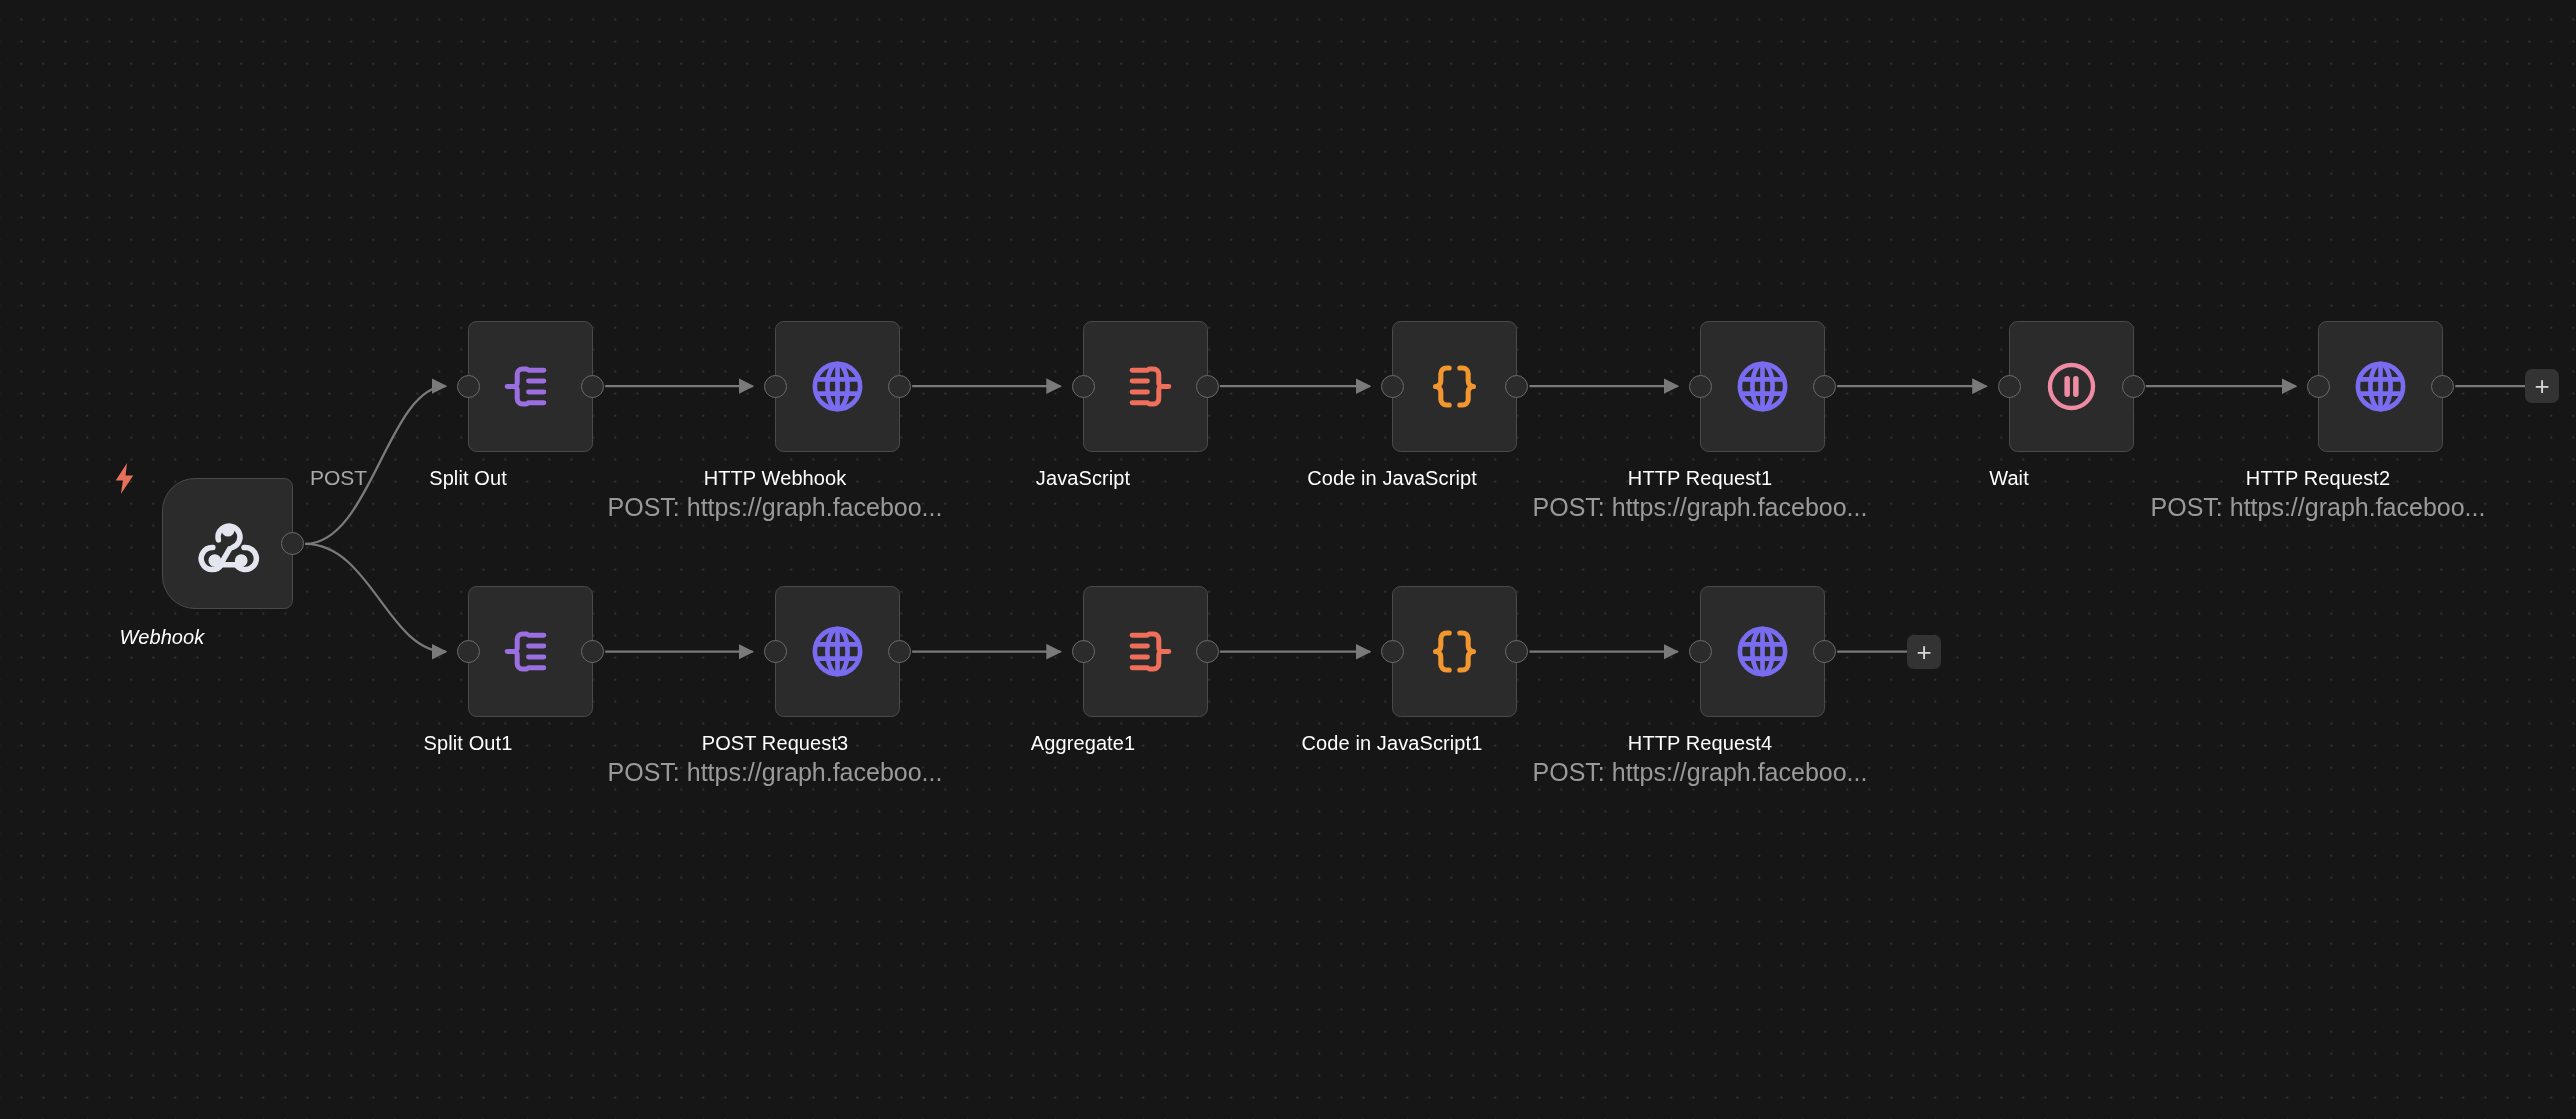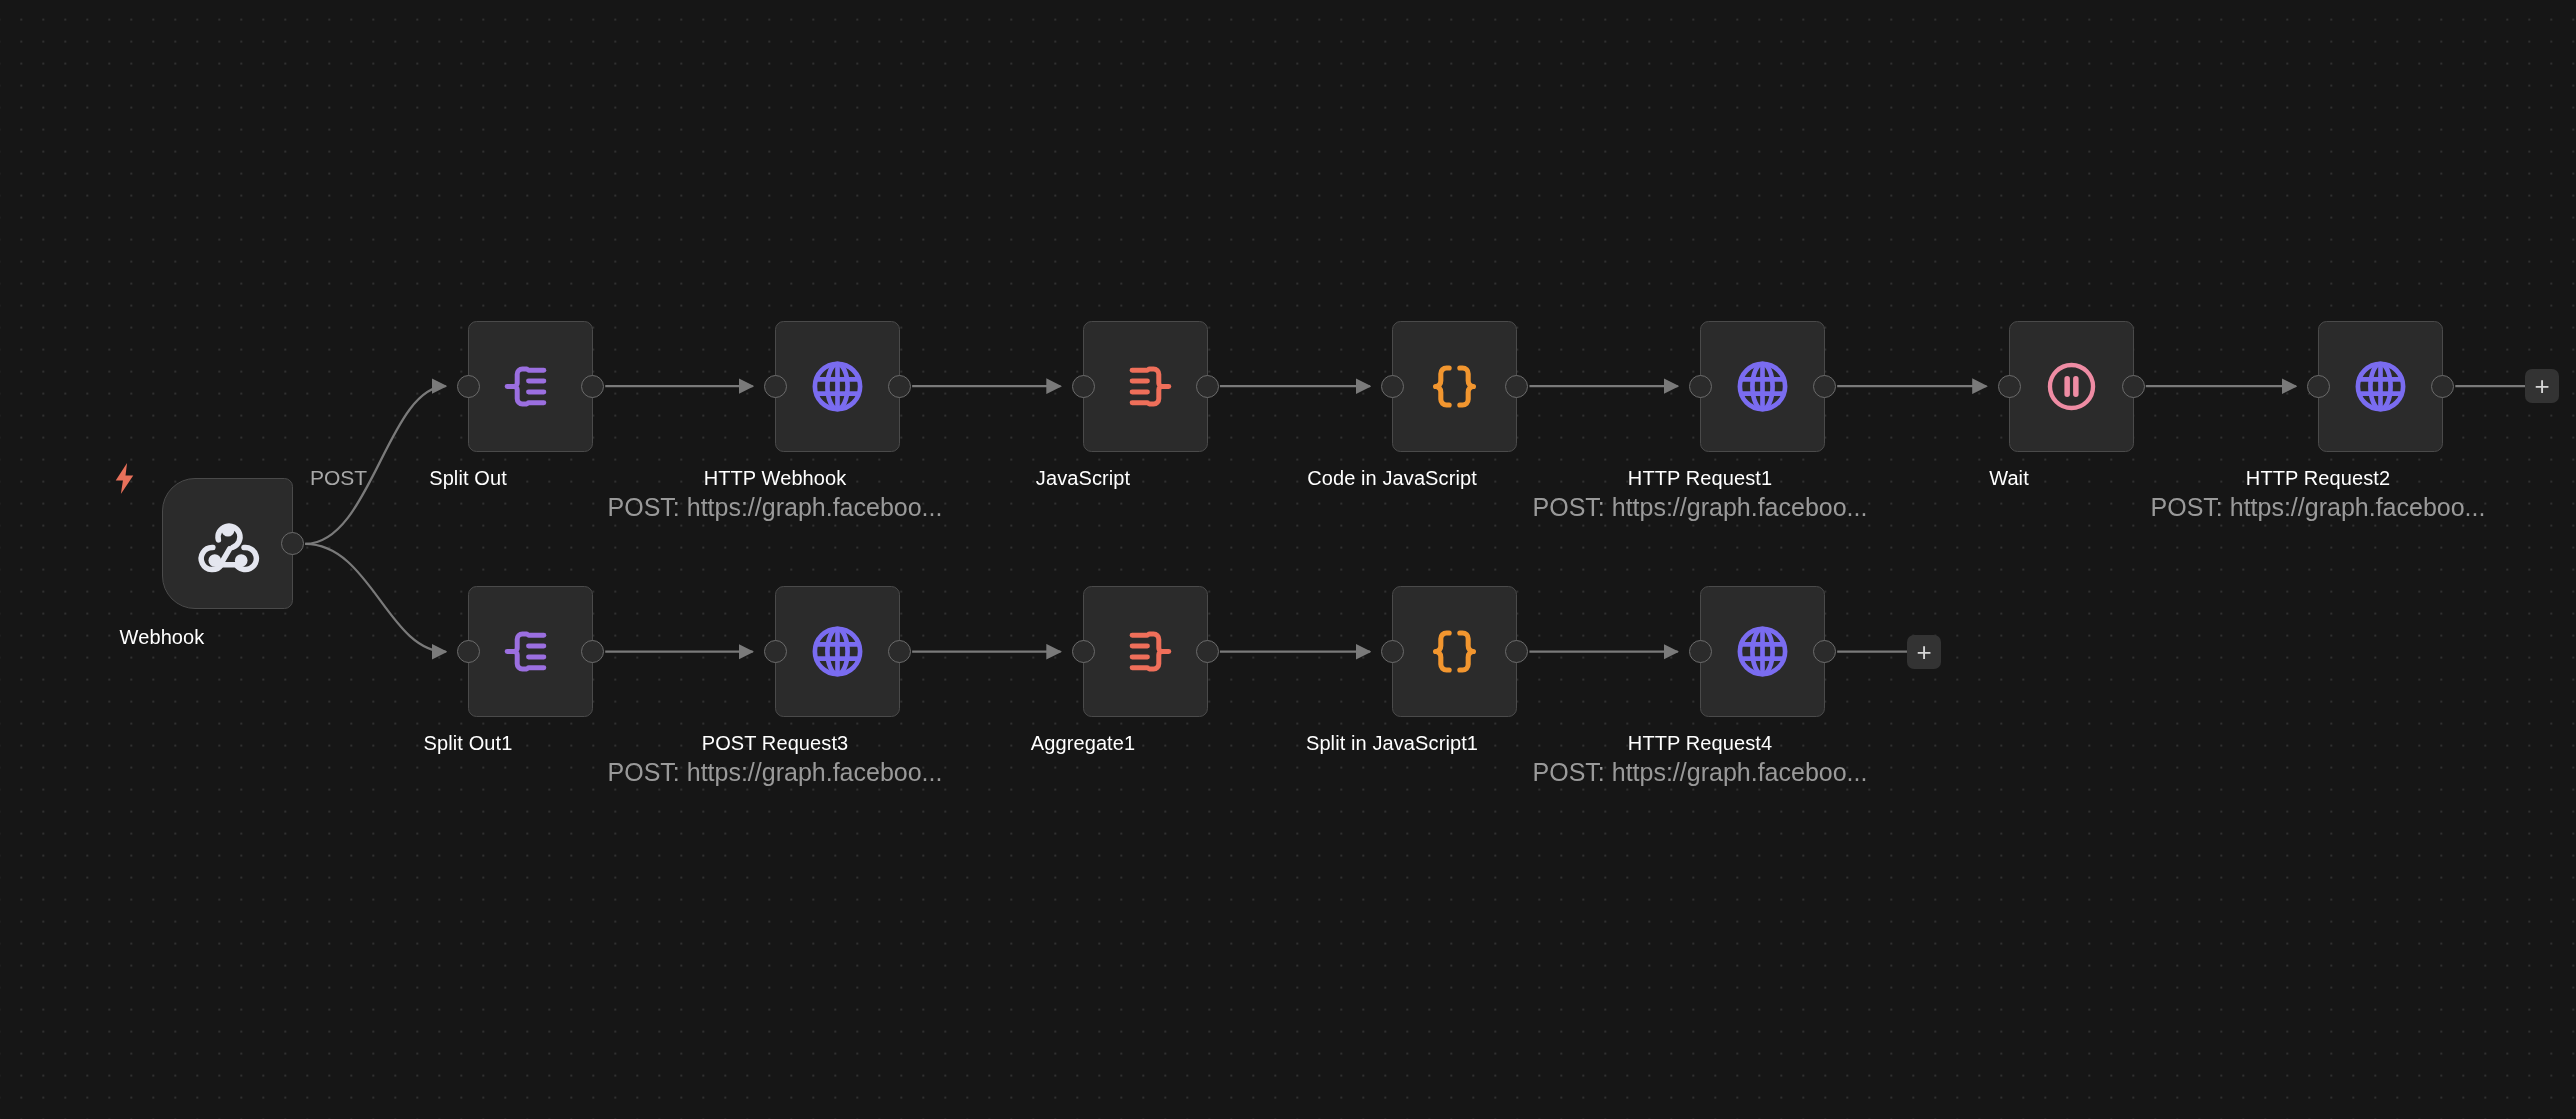--- a/index.html
+++ b/index.html
@@ -63,21 +63,21 @@
   }
   .sublabel {
     position: absolute;
     top: 175px; left: 50%;
     transform: translateX(-50%);
     white-space: nowrap;
     color: #9a9a9a;
     font-size: 25px;
     line-height: 22.4px;
   }
-  .node.trigger .label { top: 145px; }
+  .node.trigger .label { top: 145px; font-style: italic; }
 
   
   .port-name {
     position: absolute;
     left: 148px; top: 50%;
     transform: translateY(-50%);
     color: #a8a8a8;
     font-size: 21px;
     white-space: nowrap;
   }
@@ -304,21 +304,21 @@
 
   <div class="node" style="left:1392px; top:586px;">
     <div class="box">
       <svg width="53" height="53" viewBox="0 0 24 24" fill="none" stroke="#f2962f" stroke-width="2.3" stroke-linecap="round" stroke-linejoin="round">
         <path d="M9.6 3.6 H8.4 A2.6 2.6 0 0 0 5.8 6.2 V9.5 A2.4 2.4 0 0 1 3.4 12 A2.4 2.4 0 0 1 5.8 14.5 V17.8 A2.6 2.6 0 0 0 8.4 20.4 H9.6"></path>
         <path d="M14.4 3.6 H15.6 A2.6 2.6 0 0 1 18.2 6.2 V9.5 A2.4 2.4 0 0 0 20.6 12 A2.4 2.4 0 0 0 18.2 14.5 V17.8 A2.6 2.6 0 0 1 15.6 20.4 H14.4"></path>
       </svg>
       <div class="port in"></div>
       <div class="port out"></div>
     </div>
-    <div class="label">Split in JavaScript1</div>
+    <div class="label">Code in JavaScript1</div>
   </div>
 
   <div class="node" style="left:1700px; top:586px;">
     <div class="box">
       <svg width="59" height="59" viewBox="0 0 24 24" fill="none" stroke="#7a6cf0" stroke-width="1.9">
         <circle cx="12" cy="12" r="9.2"></circle>
         <ellipse cx="12" cy="12" rx="4.1" ry="9.2"></ellipse>
         <path d="M3.1 9.1 H20.9 M3.1 14.9 H20.9 M12 2.8 V21.2"></path>
       </svg>
       <div class="port in"></div>

